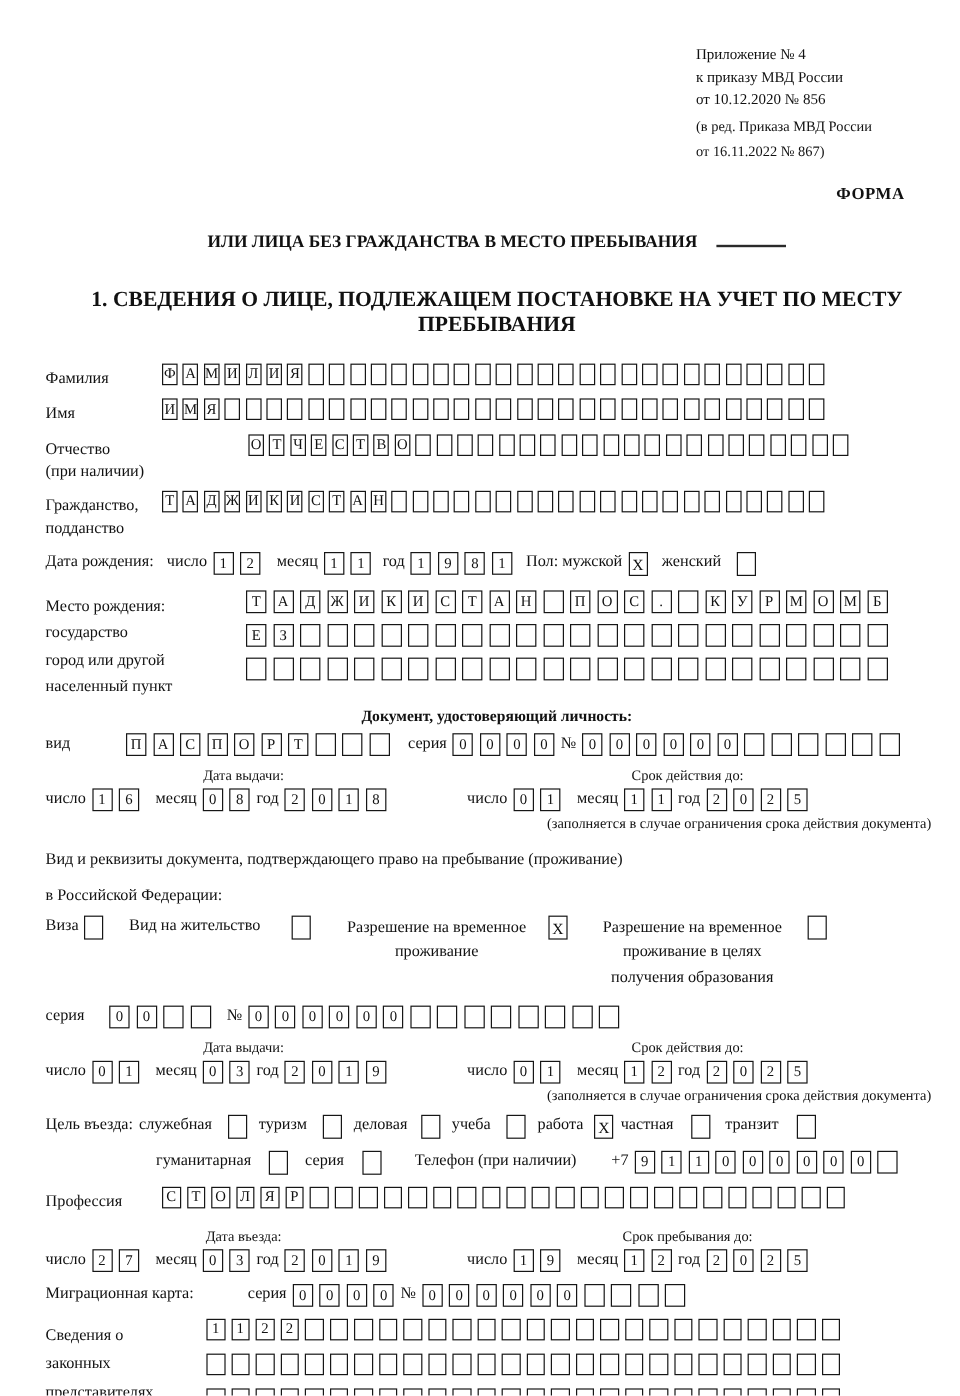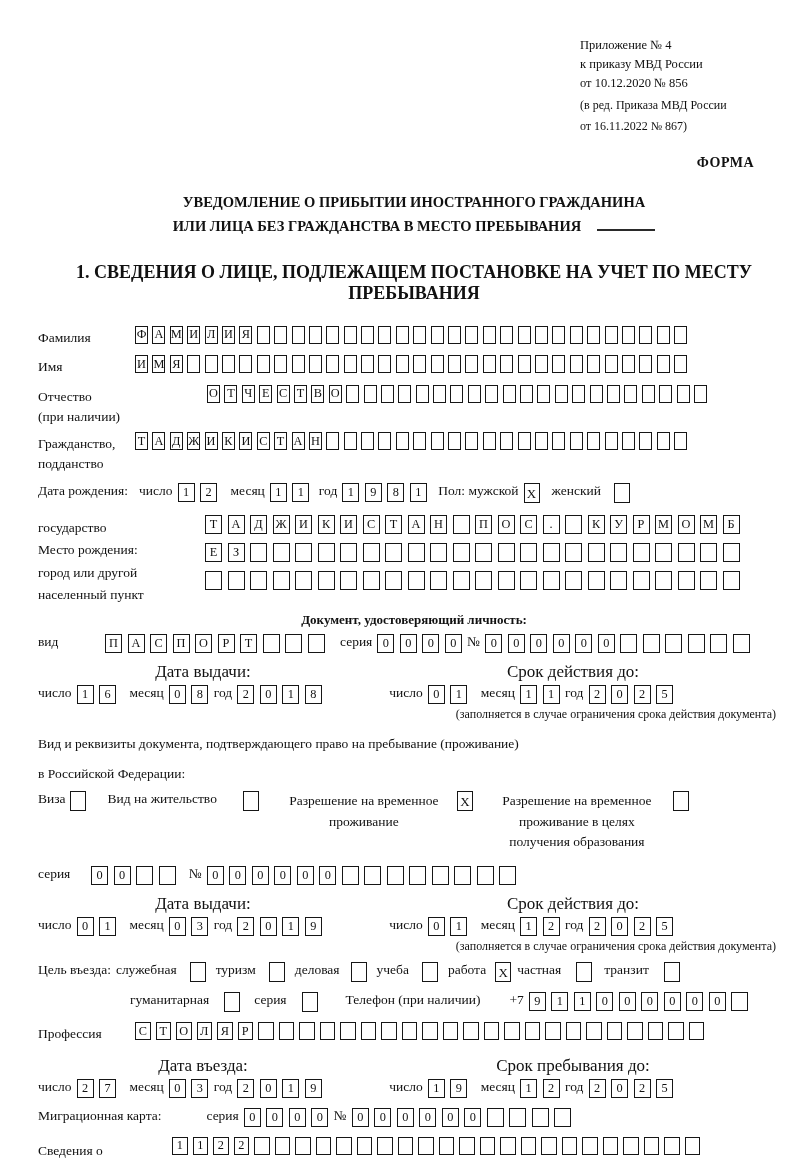--- a/index.html
+++ b/index.html
@@ -31,21 +31,21 @@
     font-size: 12.3px; flex: none; background:#fff;
   }
   .cell.m { width: 15.5px; margin-right: 5px; }
   .cell.w { width: 17px; height: 19px; margin-right: 5.5px; }
   .cbox {
     display: inline-block; width: 16px; height: 20px; border: 1.6px solid #161616;
     text-align: center; font-size: 13px; line-height: 19px; vertical-align: middle; flex:none;
   }
 
   
-  .dhead { display: flex; font-size: 17px; }
+  .dhead { display: flex; font-size: 12px; }
   .dhead .h1 { width: 330px; text-align: center; }
   .dhead .h2 { width: 330px; text-align: center; margin-left: 40px; }
   .dline { display: flex; align-items: flex-start; margin-top: 3px; }
   .dline .t { font-size: 13.5px; margin-right: 5px; }
   .note { text-align: right; font-size: 12px; padding-right: 14px; margin-top: 3px; }
 
   .opt { display: flex; align-items: flex-start; }
   .opt .olbl { font-size: 13.5px; }
   .ctr { text-align: center; line-height: 1.5; }
 </style>
@@ -57,21 +57,20 @@
   <div class="hdr">
     <div>Приложение № 4</div>
     <div>к приказу МВД России</div>
     <div>от 10.12.2020 № 856</div>
     <div class="sub">(в ред. Приказа МВД России</div>
     <div class="sub">от 16.11.2022 № 867)</div>
   </div>
   <div class="forma">ФОРМА</div>
 
   <div class="title">
-    <div>УВЕДОМЛЕНИЕ О ПРИБЫТИИ ИНОСТРАННОГО ГРАЖДАНИНА</div>
     <div><span>ИЛИ ЛИЦА БЕЗ ГРАЖДАНСТВА В МЕСТО ПРЕБЫВАНИЯ</span><span class="uline"></span></div>
   </div>
   <div class="section">1. СВЕДЕНИЯ О ЛИЦЕ, ПОДЛЕЖАЩЕМ ПОСТАНОВКЕ НА УЧЕТ ПО МЕСТУ ПРЕБЫВАНИЯ</div>
 
   <div class="frow" style="margin-top:22px;">
     <div class="lbl" style="width:97px;">Фамилия</div>
     <div class="cellrow">
         <span class="cell">Ф</span>
         <span class="cell">А</span>
         <span class="cell">М</span>
@@ -244,22 +243,22 @@
         <span class="cell w">1</span>
       </span>
     <span class="t" style="margin-left:6px;">Пол: мужской</span>
     <span class="cbox">X</span>
     <span class="t" style="margin-left:12px;">женский</span>
     <span class="cbox" style="margin-left:8px;"></span>
   </div>
 
   <div class="frow" style="margin-top:12px;">
     <div class="lbl" style="width:167px; line-height:1.65;">
+      <div>Место рождения:</div>
       <div>государство</div>
-      <div>Место рождения:</div>
       <div>город или другой</div>
       <div>населенный пункт</div>
     </div>
     <div>
       <div class="cellrow">
           <span class="cell w">Т</span>
           <span class="cell w">А</span>
           <span class="cell w">Д</span>
           <span class="cell w">Ж</span>
           <span class="cell w">И</span>

